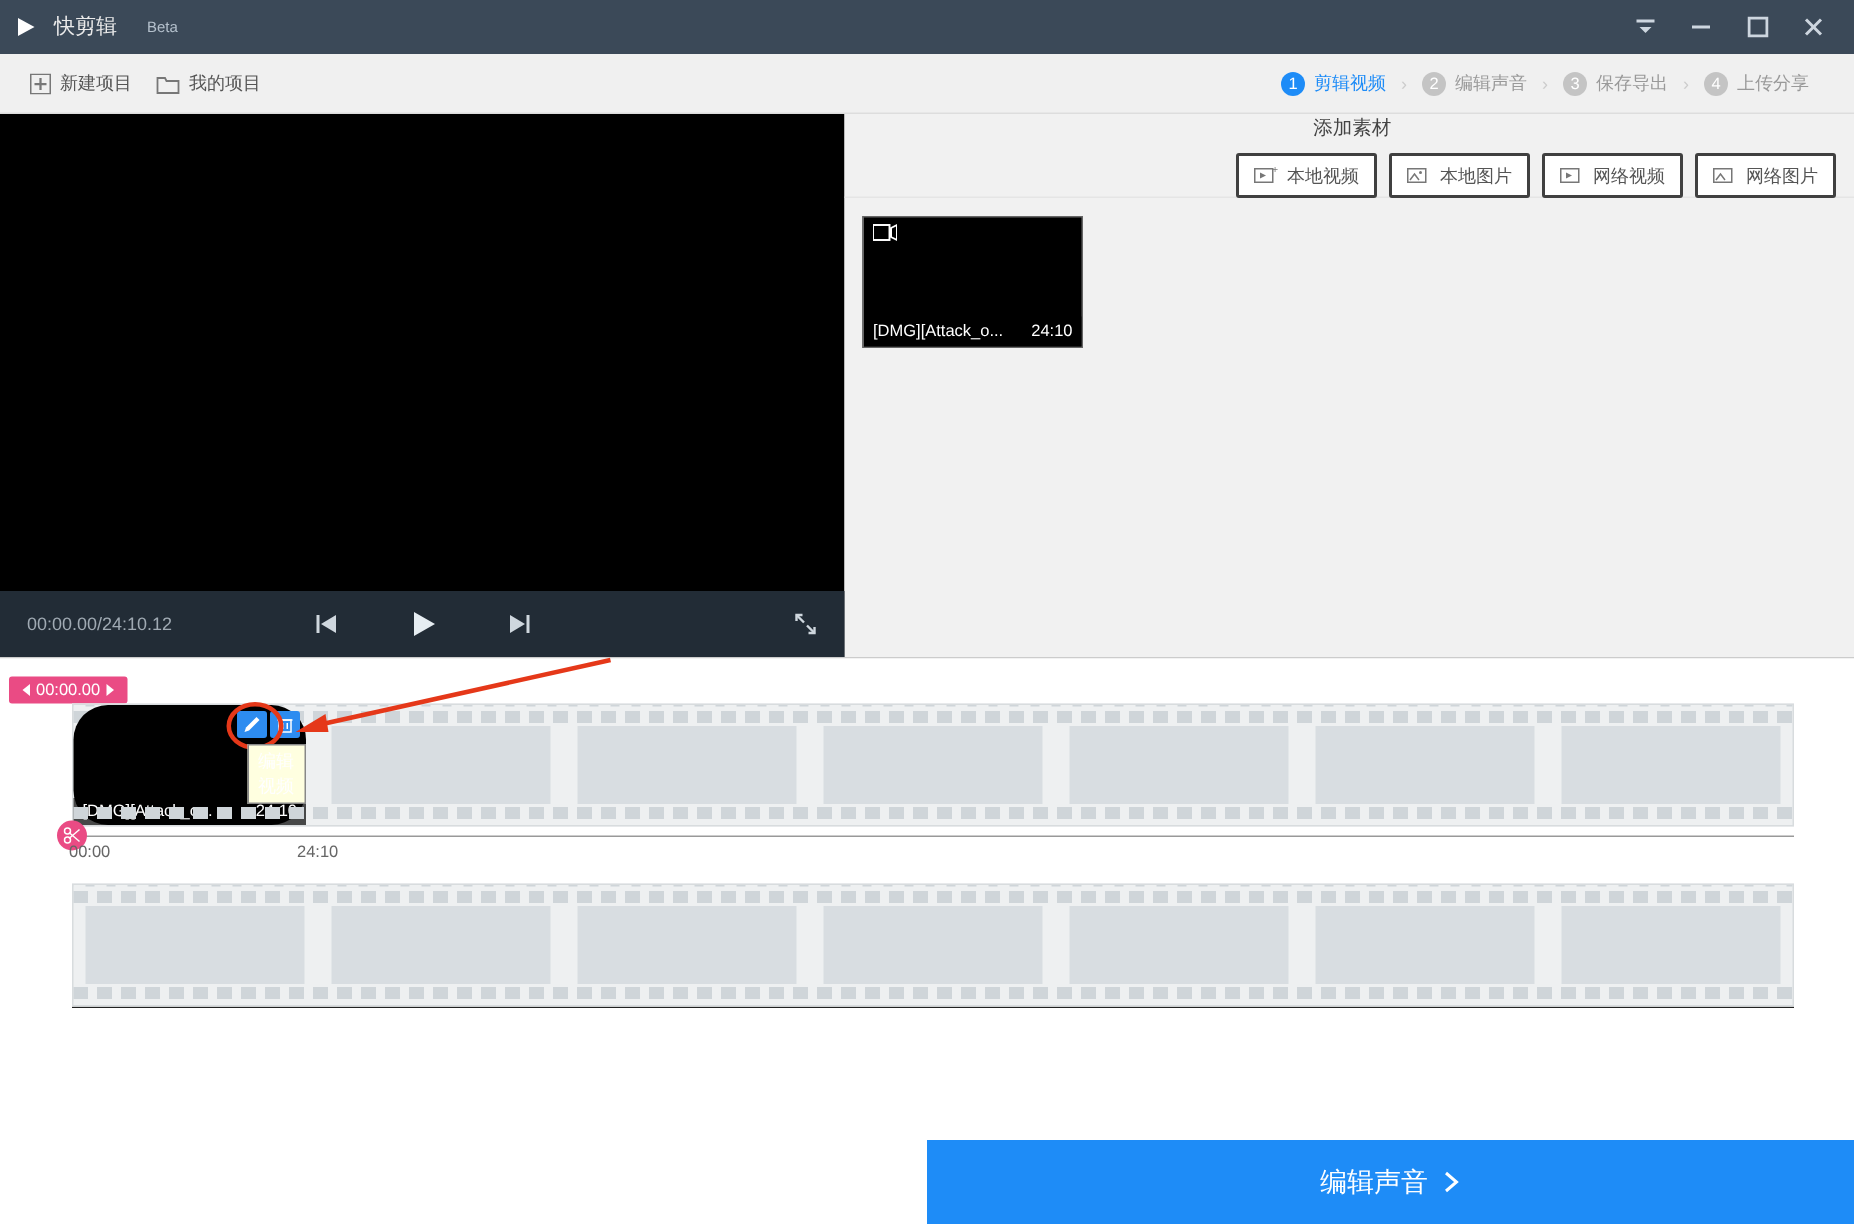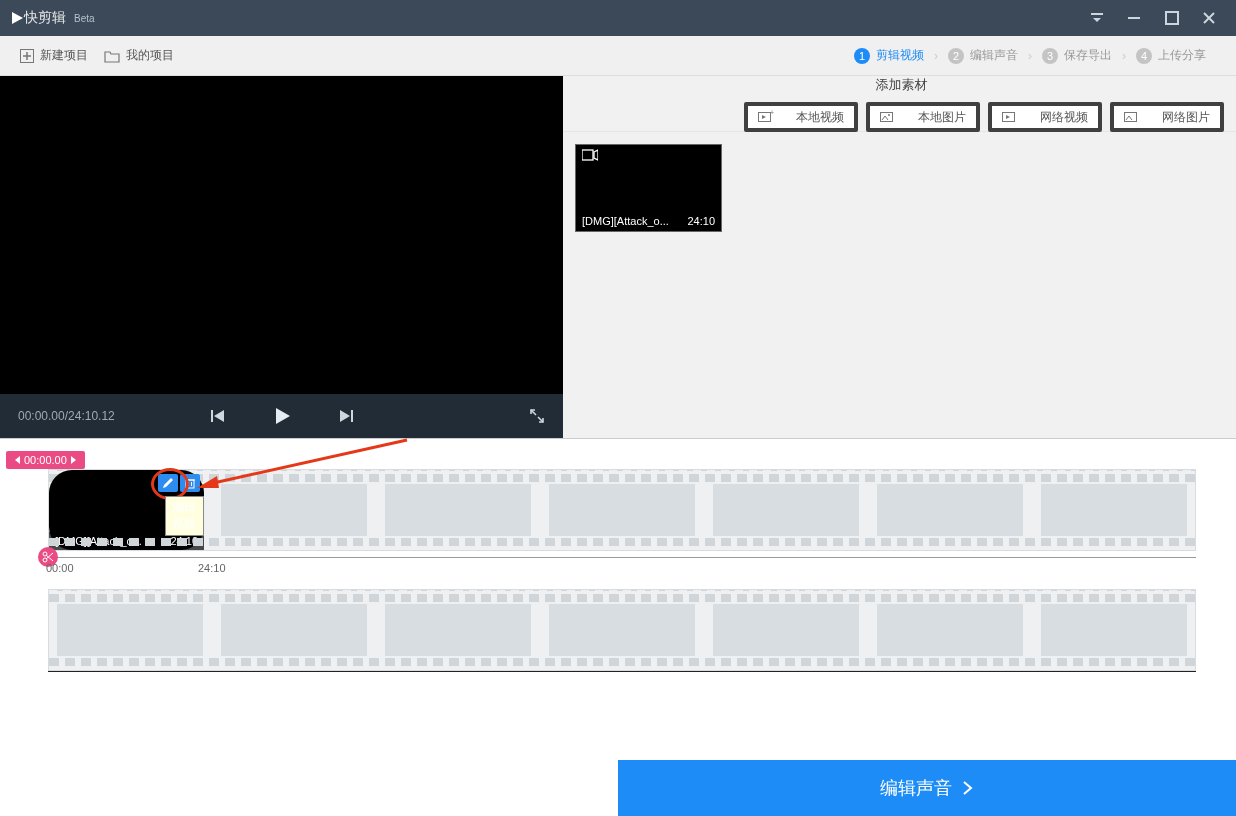--- a/index.html
+++ b/index.html
@@ -16,21 +16,21 @@
   
   .titlebar {
     height: 36px;
     background: #3b4958;
     display: flex;
     align-items: center;
     padding: 0 10px;
     color: #eaeaea;
   }
   .titlebar .logo {
-    display: flex; align-items: center; gap:0;
+    display: flex; align-items: center; gap:12px;
     font-size: 14px;
   }
   .titlebar .logo .beta { font-size: 10px; color:#b4c0cc; margin-left:8px;}
   .titlebar .spacer { flex: 1; }
   .titlebar .win-controls span {
     display:inline-flex; width:34px; height:36px; align-items:center; justify-content:center;
     cursor:pointer;
   }
   
   .toolbar {
@@ -79,22 +79,22 @@
     flex:1; background:#f1f1f1; display:flex; flex-direction:column;
   }
   .assethead {
     height: 56px; display:flex; align-items:center; padding: 0 12px 0 16px; gap: 8px;
     border-bottom:1px solid #e5e5e5;
     flex-direction:column;
   }
   .assethead .title { font-size:13px; color:#444;}
   .assethead .btns { margin-left:auto; display:flex; gap:8px;}
   .abtn {
-    height:30px; padding: 0 10px; background:#fff; border:4px solid #404040;
-    display:flex; align-items:center; gap:22px; font-size:12px; color:#555; cursor:pointer;
+    height:30px; padding: 0 10px; background:#fff; border:2px solid #404040;
+    display:flex; align-items:center; gap:6px; font-size:12px; color:#555; cursor:pointer;
     border-radius:2px;
   }
   .assetbody { flex:1; padding:12px; }
   .asset-thumb {
     width:147px; height:88px; background:#000; border:1px solid #666; position:relative;
     color:#fff;
   }
   .asset-thumb .camicon { position:absolute; top:4px; left:6px;}
   .asset-thumb .meta {
     position:absolute; bottom:0; left:0; right:0; height:20px;

